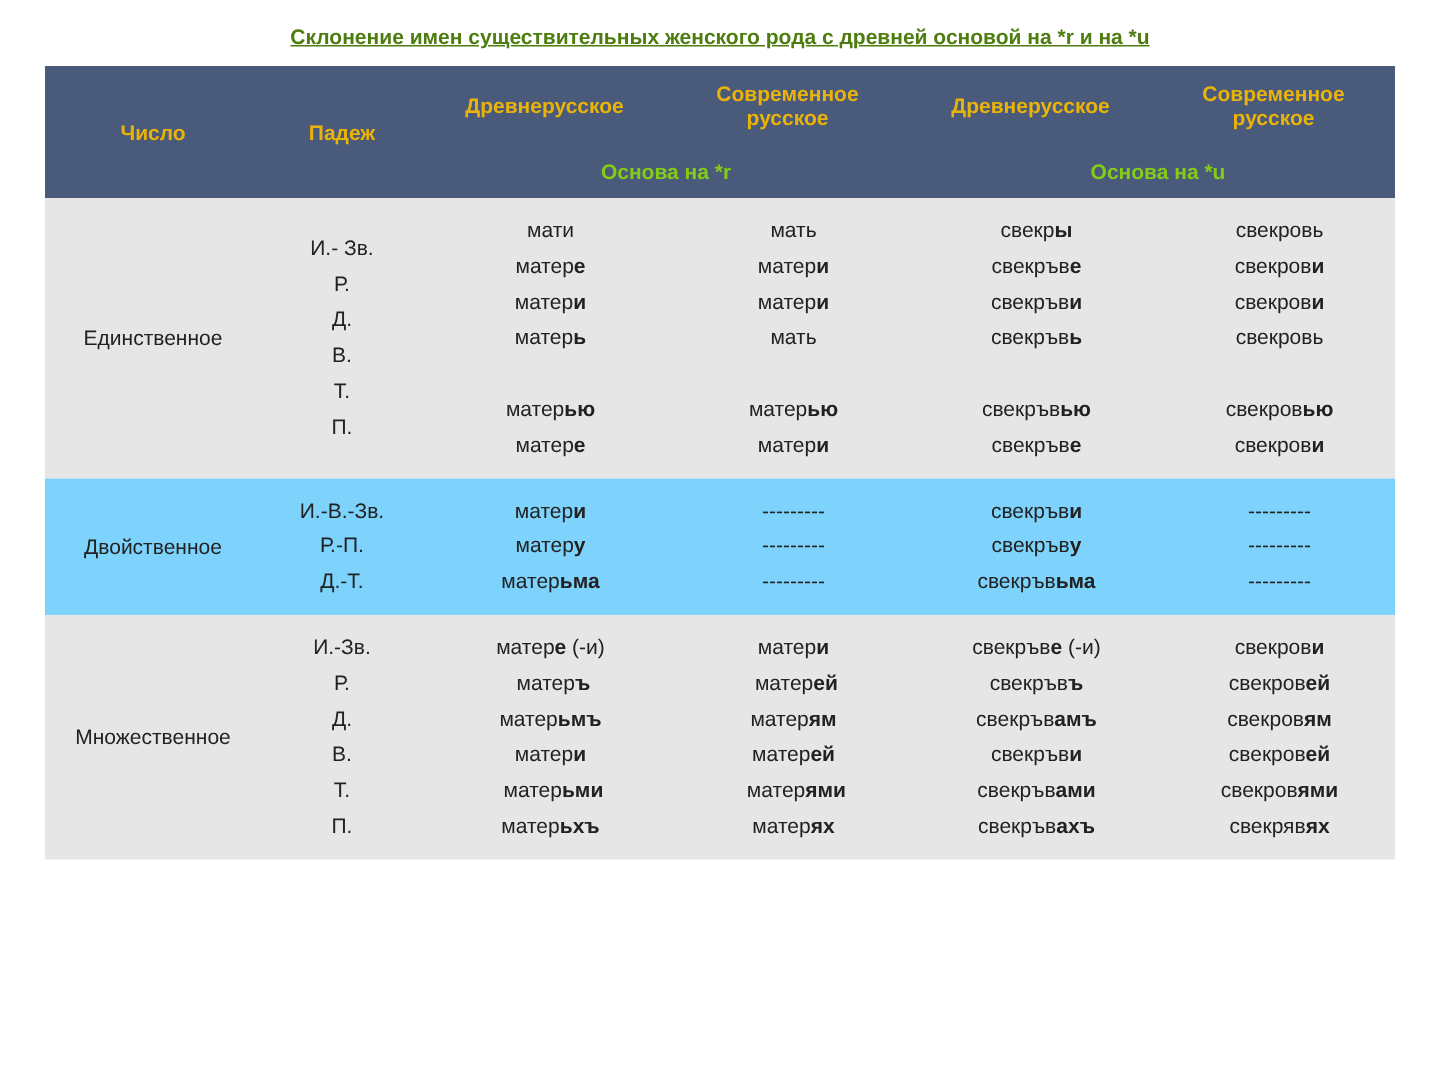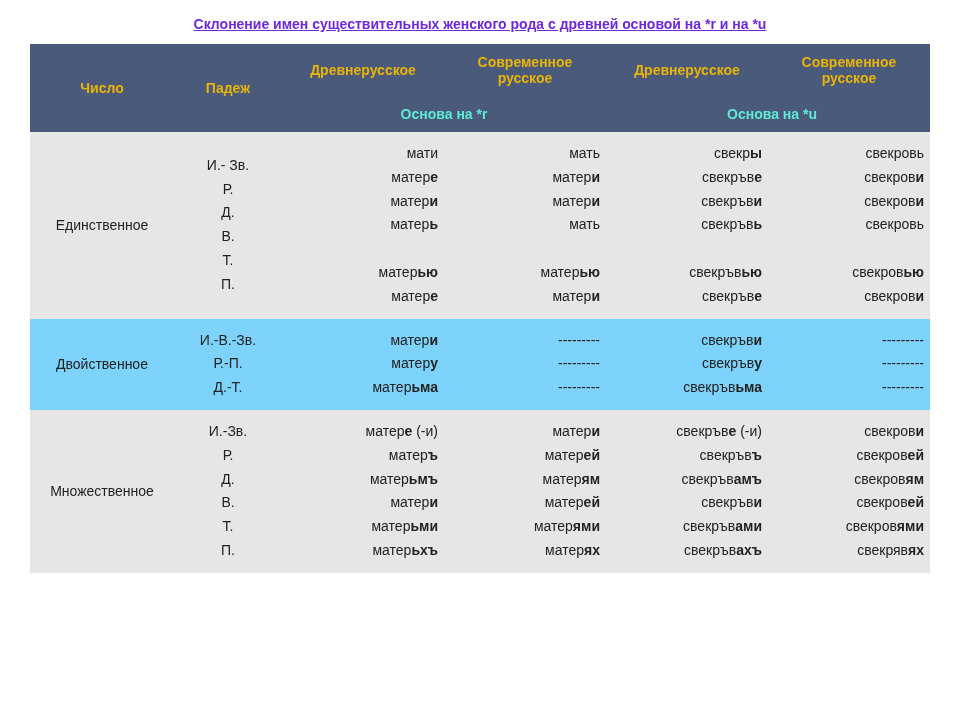--- a/index.html
+++ b/index.html
@@ -1,28 +1,28 @@
 <!DOCTYPE html>
 <html><head>
 <meta charset="utf-8">
 <style>
   * { margin:0; padding:0; box-sizing:border-box; }
   body { font-family: Arial, sans-serif; font-size:14px; background:#fff; width:960px; height:720px; }
   .wrap { padding:10px 30px; }
-  .title { text-align:center; font-weight:bold; text-decoration:underline; margin:6px 0 12px; color:#6d28d9; font-size:14px; }
+  .title { text-align:center; font-weight:bold; text-decoration:underline; margin:6px 0 12px; color:#4d7c0f; font-size:14px; }
   table { width:100%; border-collapse:collapse; table-layout:fixed; }
   th, td { padding:10px 6px; text-align:center; vertical-align:middle; }
   thead th { background:#4a5a7a; color:#eab308; font-weight:bold; }
-  .subhead td { background:#4a5a7a; color:#5eead4; font-weight:bold; }
+  .subhead td { background:#4a5a7a; color:#84cc16; font-weight:bold; }
   tbody tr.data td { color:#222; }
   tbody tr.band-a td { background:#e6e6e6; }
   tbody tr.band-b td { background:#7dd3fc; }
   .rowlabel { font-weight:normal; }
   .cases { font-weight:normal; line-height:1.7; color:#111;margin-top:12px; }
-  .cell { line-height:1.7; text-align:right; padding-left:14px; }
+  .cell { line-height:1.7; text-align:center; padding-left:14px; }
   .cell b { font-weight:bold; }
   col.c0 { width:16%; } col.c1 { width:12%; }
   col.c2 { width:18%; } col.c3 { width:18%; }
   col.c4 { width:18%; } col.c5 { width:18%; }
 </style>
 </head>
 <body>
 
 <div class="wrap">
   <div class="title">Склонение имен существительных женского рода с древней основой на *r и на *u</div>

